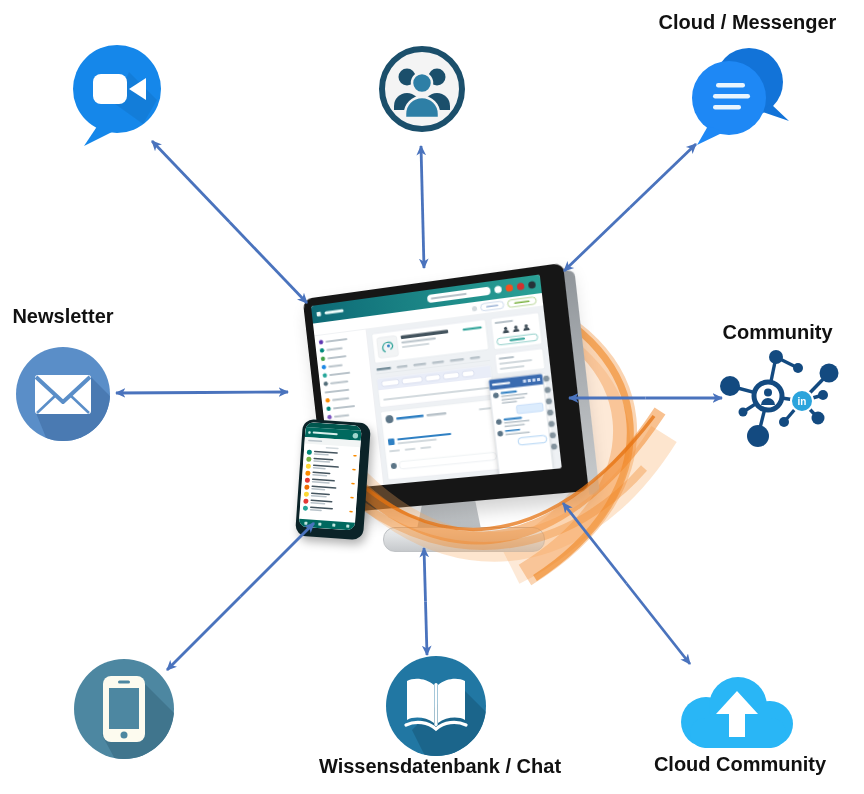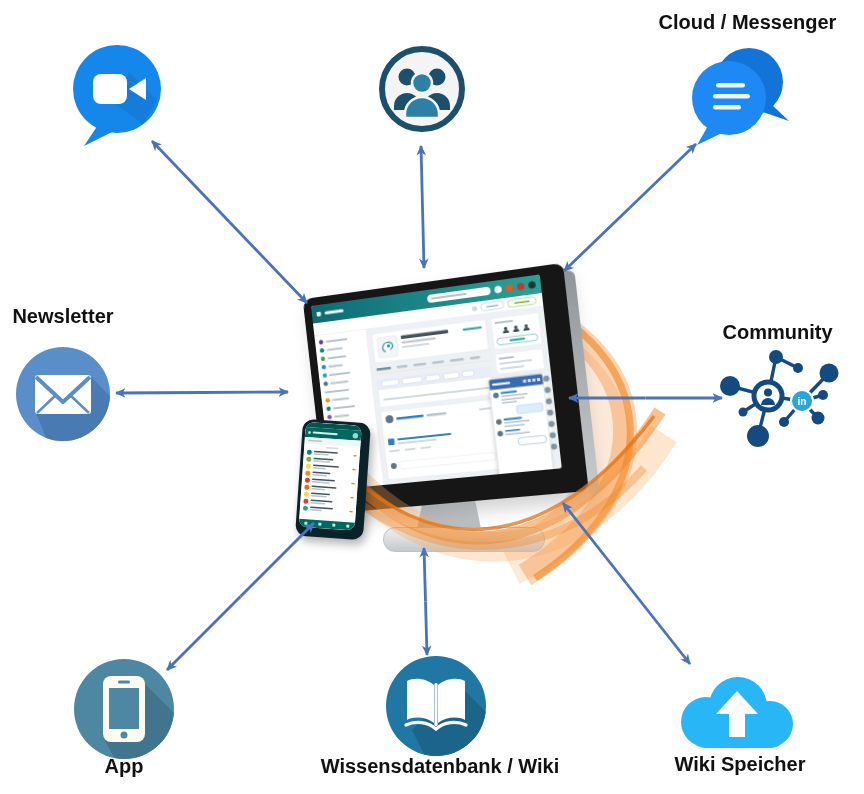--- a/index.html
+++ b/index.html
@@ -117,23 +117,22 @@
   .hub-in{fill:#fff;font-family:"Liberation Sans",sans-serif;font-size:10px;font-weight:bold;}
 </style>
 </head>
 <body>
 
 <div id="canvas">
 
   <div class="nlabel" style="left:645px;top:11px;width:205px">Cloud / Messenger</div>
   <div class="nlabel" style="left:8px;top:305px;width:110px">Newsletter</div>
   <div class="nlabel" style="left:700px;top:321px;width:155px">Community</div>
-  <div class="nlabel" style="left:64px;top:755px;width:120px">App</div>
-  <div class="nlabel" style="left:310px;top:755px;width:260px">Wissensdatenbank / Wiki</div>
-  <div class="nlabel" style="left:650px;top:753px;width:180px">Wiki Speicher</div>
+  <div class="nlabel" style="left:310px;top:755px;width:260px">Wissensdatenbank / Chat</div>
+  <div class="nlabel" style="left:650px;top:753px;width:180px">Cloud Community</div>
 
   <svg class="abs" style="left:67px;top:42px;z-index:9" width="100" height="106" viewBox="0 0 100 106">
     <circle cx="50" cy="47" r="44" fill="var(--video)"></circle>
     <polygon points="62,30 90,58 76,82 48,62" fill="rgba(0,0,0,0.07)"></polygon>
     <path d="M31,83 L17,104 L45,90 Z" fill="var(--video)"></path>
     <rect x="26" y="32" width="34" height="30" rx="8" fill="#fff"></rect>
     <path d="M62,47 L79,36 L79,58 Z" fill="#fff"></path>
   </svg>
 
   <svg class="abs" style="left:377px;top:44px;z-index:9" width="90" height="90" viewBox="0 0 90 90">

